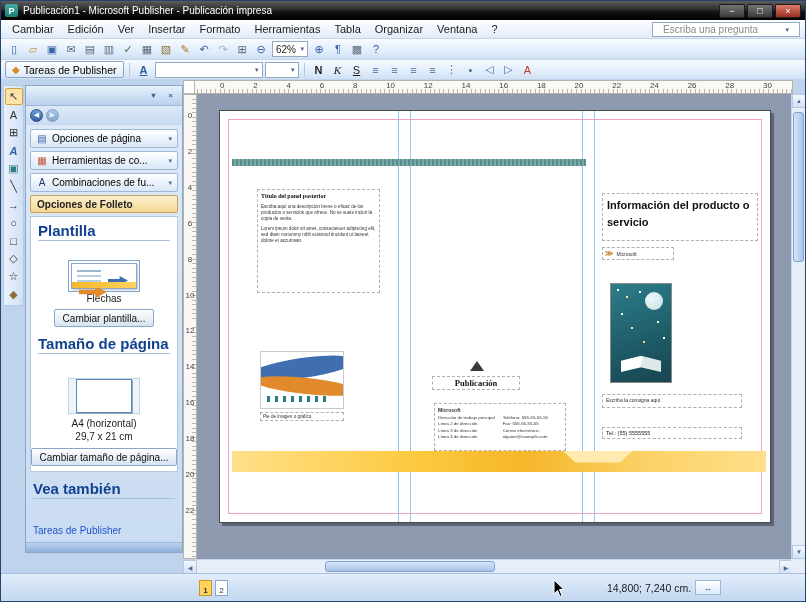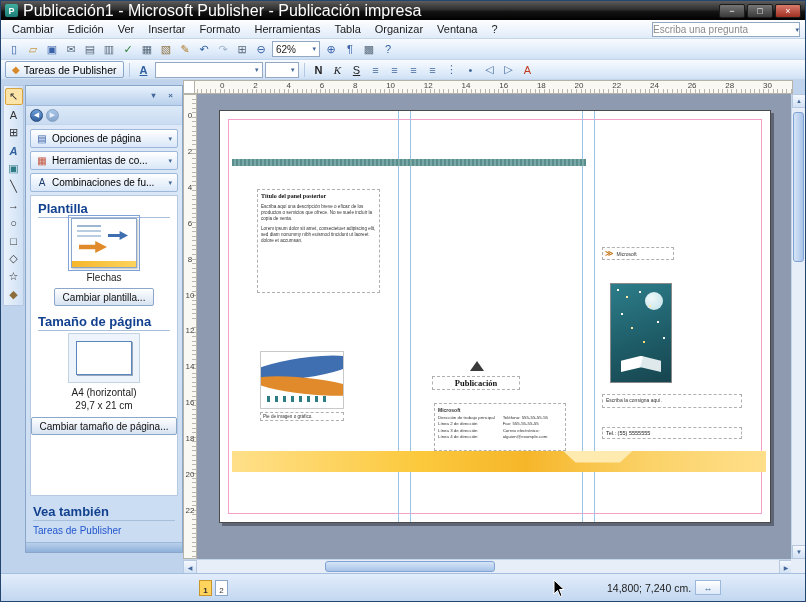--- a/index.html
+++ b/index.html
@@ -2,40 +2,40 @@
 <html><head>
 <meta charset="utf-8">
 <style>
   *{margin:0;padding:0;box-sizing:border-box}
   html,body{width:806px;height:602px;overflow:hidden;background:#fff}
   .app{position:relative;width:806px;height:602px;font-family:"Liberation Sans",sans-serif;font-size:11px;background:#bfd4ec;border:1px solid #24466e;overflow:hidden}
 
   
   .titlebar{position:absolute;left:0;top:0;right:0;height:19px;background:linear-gradient(#5d5d5d,#2e2e2e 45%,#141414 55%,#000);color:#fff;display:flex;align-items:center;gap:5px;padding:0 4px;z-index:30}
   .app-icon{width:13px;height:13px;background:linear-gradient(#3fae9f,#1d7f78);color:#fff;font-size:9px;font-weight:bold;display:flex;align-items:center;justify-content:center;border-radius:2px}
-  .title-text{flex:1;font-size:16px;white-space:nowrap;overflow:hidden}
+  .title-text{flex:1;font-size:10px;white-space:nowrap;overflow:hidden}
   .win-btns{display:flex;gap:2px}
   .win-btn{width:26px;height:14px;display:flex;align-items:center;justify-content:center;font-size:9px;color:#fff;background:linear-gradient(#757575,#3a3a3a);border:1px solid #1c1c1c;border-radius:2px;cursor:default}
   .win-btn.close{background:linear-gradient(#d97b6c,#a03022)}
 
   
   .menubar{position:absolute;left:0;top:19px;right:0;height:19px;background:linear-gradient(#fdfeff,#e0ebf9);border-bottom:1px solid #c3d5ea;display:flex;align-items:center;padding-left:4px;z-index:29}
   .menu-item{padding:2px 7px;color:#1a1a1a;white-space:nowrap}
-  .question-box{position:absolute;right:5px;top:21px;width:148px;height:15px;background:#fff;border:1px solid #93a8c2;display:flex;align-items:center;justify-content:space-between;padding:0 0;color:#8a8a8a;font-size:10px;z-index:31}
+  .question-box{position:absolute;right:5px;top:21px;width:148px;height:15px;background:#fff;border:1px solid #93a8c2;display:flex;align-items:center;justify-content:space-between;padding:0 10px;color:#8a8a8a;font-size:10px;z-index:31}
 
   
   .toolbar{position:absolute;left:0;right:0;display:flex;align-items:center;gap:2px;background:linear-gradient(#f8fbff,#dbe9f9 75%,#cfe0f4);border-bottom:1px solid #c3d5ea;padding:0 4px;z-index:28}
   .tb1{top:38px;height:21px}
   .tb2{top:59px;height:20px}
   .tb-group{display:flex;gap:1px;align-items:center}
   .tbi{width:18px;height:17px;display:flex;align-items:center;justify-content:center;font-size:11px;border-radius:2px}
   .sep{width:1px;height:14px;background:#b7c9e0;margin:0 3px}
   .combo{background:#fff;border:1px solid #93a8c2;height:16px;display:flex;align-items:center;justify-content:space-between;padding:0 3px;font-size:10px;color:#222}
   .combo .arrow{color:#44679a;font-size:7px;margin-left:3px}
-  .combo.zoom{width:48px}
+  .combo.zoom{width:36px}
   .combo.font{width:108px}
   .combo.size{width:34px}
   .tasks-btn{display:flex;align-items:center;gap:4px;height:17px;padding:0 6px;border:1px solid #8aa6c9;border-radius:2px;background:linear-gradient(#ffffff,#dce9f8);font-size:10.5px;white-space:nowrap}
   .tasks-glyph{color:#d88a2a;font-size:10px}
   [data-name="bold-button"]{font-weight:bold}
   [data-name="italic-button"]{font-style:italic;font-family:"Liberation Serif",serif}
   [data-name="underline-button"]{text-decoration:underline}
   [data-name="styles-icon"]{font-weight:bold;color:#2f5f9e;text-decoration:underline}
   [data-name="wordart-tool-icon"]{font-style:italic;font-weight:bold}
 
@@ -59,21 +59,21 @@
   .tp-hbtn{font-size:8px;color:#44679a;width:13px;text-align:center}
   .tp-nav{height:19px;background:linear-gradient(#dce9f8,#cadcf2);display:flex;align-items:center;gap:3px;padding:0 4px;border-bottom:1px solid #c3d5ea}
   .nav-circle{width:13px;height:13px;border-radius:50%;background:linear-gradient(#6f9fd8,#2f5f9e);color:#fff;font-size:7px;display:flex;align-items:center;justify-content:center;border:1px solid #2a4d7e}
   .nav-circle.dim{opacity:.45}
   .tp-body{flex:1;min-height:0;background:linear-gradient(#dde9f8,#cadcf2);padding:4px;display:flex;flex-direction:column;gap:3px;overflow:hidden}
   .tp-btn{height:19px;flex:none;border:1px solid #9db8d9;border-radius:2px;background:linear-gradient(#ffffff,#d9e7f8);display:flex;align-items:center;gap:4px;padding:0 5px;font-size:10px;white-space:nowrap;overflow:hidden}
   .tp-btn .tpi{font-size:10px;width:12px;text-align:center}
   .tp-btn .chev{margin-left:auto;color:#44679a;font-size:7px}
   .tp-active-header{height:18px;flex:none;border:1px solid #c9a35a;border-radius:2px;background:linear-gradient(#fdf2d0,#f4d894);display:flex;align-items:center;padding:0 6px;font-size:10px;font-weight:bold;color:#222}
   .tp-content{flex:1;min-height:0;background:#fff;border:1px solid #b7c9e0;padding:5px 7px;display:flex;flex-direction:column;align-items:center;overflow:hidden}
-  .tp-heading{align-self:stretch;color:#12418f;font-weight:bold;font-size:13px;border-bottom:1px solid #a8bedd;padding-bottom:1px;margin-bottom:0}
+  .tp-heading{align-self:stretch;color:#12418f;font-weight:bold;font-size:15px;border-bottom:1px solid #a8bedd;padding-bottom:1px;margin-bottom:22px}
   .tmpl-thumb{width:66px;height:50px;background:#fff;border:1px solid #8aa6c9;position:relative;box-shadow:1px 1px 2px rgba(0,0,0,.25);outline:1px solid #7fa3d4;outline-offset:2px}
   .t-line{position:absolute;left:5px;top:6px;width:24px;height:2px;background:#9bb7d4;box-shadow:0 5px 0 #b9cde2,0 10px 0 #b9cde2}
   .t-arrow1{position:absolute;left:7px;top:22px;width:28px;height:12px;background:#e08a2c;clip-path:polygon(0 32%,58% 32%,58% 0,100% 50%,58% 100%,58% 68%,0 68%)}
   .t-arrow2{position:absolute;left:36px;top:12px;width:20px;height:9px;background:#3f6fb0;clip-path:polygon(0 32%,58% 32%,58% 0,100% 50%,58% 100%,58% 68%,0 68%)}
   .t-bar{position:absolute;left:0;right:0;bottom:0;height:6px;background:linear-gradient(90deg,#f6b62a,#fcd35c)}
   .tmpl-caption{font-size:10px;margin:4px 0 5px;color:#222}
   .tp-push{height:18px;flex:none;padding:0 8px;border:1px solid #8aa6c9;border-radius:2px;background:linear-gradient(#fefefe,#d7e3f2);font-size:10px;display:flex;align-items:center;white-space:nowrap;color:#111;box-shadow:0 1px 0 rgba(255,255,255,.8) inset}
   .size-thumb{width:72px;height:50px;background:#eef4fb;border:1px solid #c5d2e4;display:flex;align-items:center;justify-content:center;margin-top:2px}
   .size-page{width:56px;height:34px;background:#fff;border:1px solid #5a86c0;box-shadow:1px 1px 0 #9aa7b8}
   .size-caption{font-size:10px;color:#222;line-height:1.3;text-align:center;margin:3px 0 5px}
@@ -310,20 +310,23 @@
             <span data-name="section-label">Herramientas de co...</span>
             <span class="chev" data-name="chevron-down-icon">▾</span>
           </div>
 
           <div class="tp-btn">
             <span class="tpi" data-name="section-icon" style="color: rgb(29, 60, 110);">A</span>
             <span data-name="section-label">Combinaciones de fu...</span>
             <span class="chev" data-name="chevron-down-icon">▾</span>
           </div>
         </div>
+      <div class="tp-active-header" data-name="brochure-options-header">
+        <span data-name="brochure-options-label">Opciones de Folleto</span>
+      </div>
       <div class="tp-content" data-name="brochure-options-panel">
         <div class="tp-heading" data-name="template-heading">Plantilla</div>
         <div class="tmpl-thumb" data-name="template-thumbnail">
           <div class="t-line" data-name="thumbnail-text-lines"></div>
           <div class="t-arrow2" data-name="thumbnail-blue-arrow"></div>
           <div class="t-arrow1" data-name="thumbnail-orange-arrow"></div>
           <div class="t-bar" data-name="thumbnail-accent-bar"></div>
         </div>
         <div class="tmpl-caption" data-name="template-name">Flechas</div>
         <div class="tp-push" data-name="change-template-button">Cambiar plantilla...</div>
@@ -381,20 +384,21 @@
           <div class="org-col" data-name="contact-lines">
 
           <div data-name="contact-line">Teléfono: 555-55-55-55</div>
               <div data-name="contact-line">Fax: 555-55-55-55</div>
               <div data-name="contact-line">Correo electrónico:</div>
               <div data-name="contact-line">alguien@example.com</div>
             </div>
         </div>
       </div>
 
+      <div class="front-title dashed-box" data-name="front-panel-title-box">Información del producto o servicio</div>
       <div class="front-company dashed-box" data-name="front-company-box">
         <span class="front-chev" data-name="chevrons-icon">≫</span>
         <span class="front-company-name" data-name="front-company-name">Microsoft</span>
       </div>
       <div class="front-image" data-name="front-panel-image">
         <div class="moon" data-name="moon-graphic"></div>
         <div class="stars" data-name="stars-graphic"></div>
         <div class="book" data-name="book-graphic"></div>
       </div>
       <div class="front-tagline dashed-box" data-name="tagline-box">Escriba la consigna aquí.</div>

